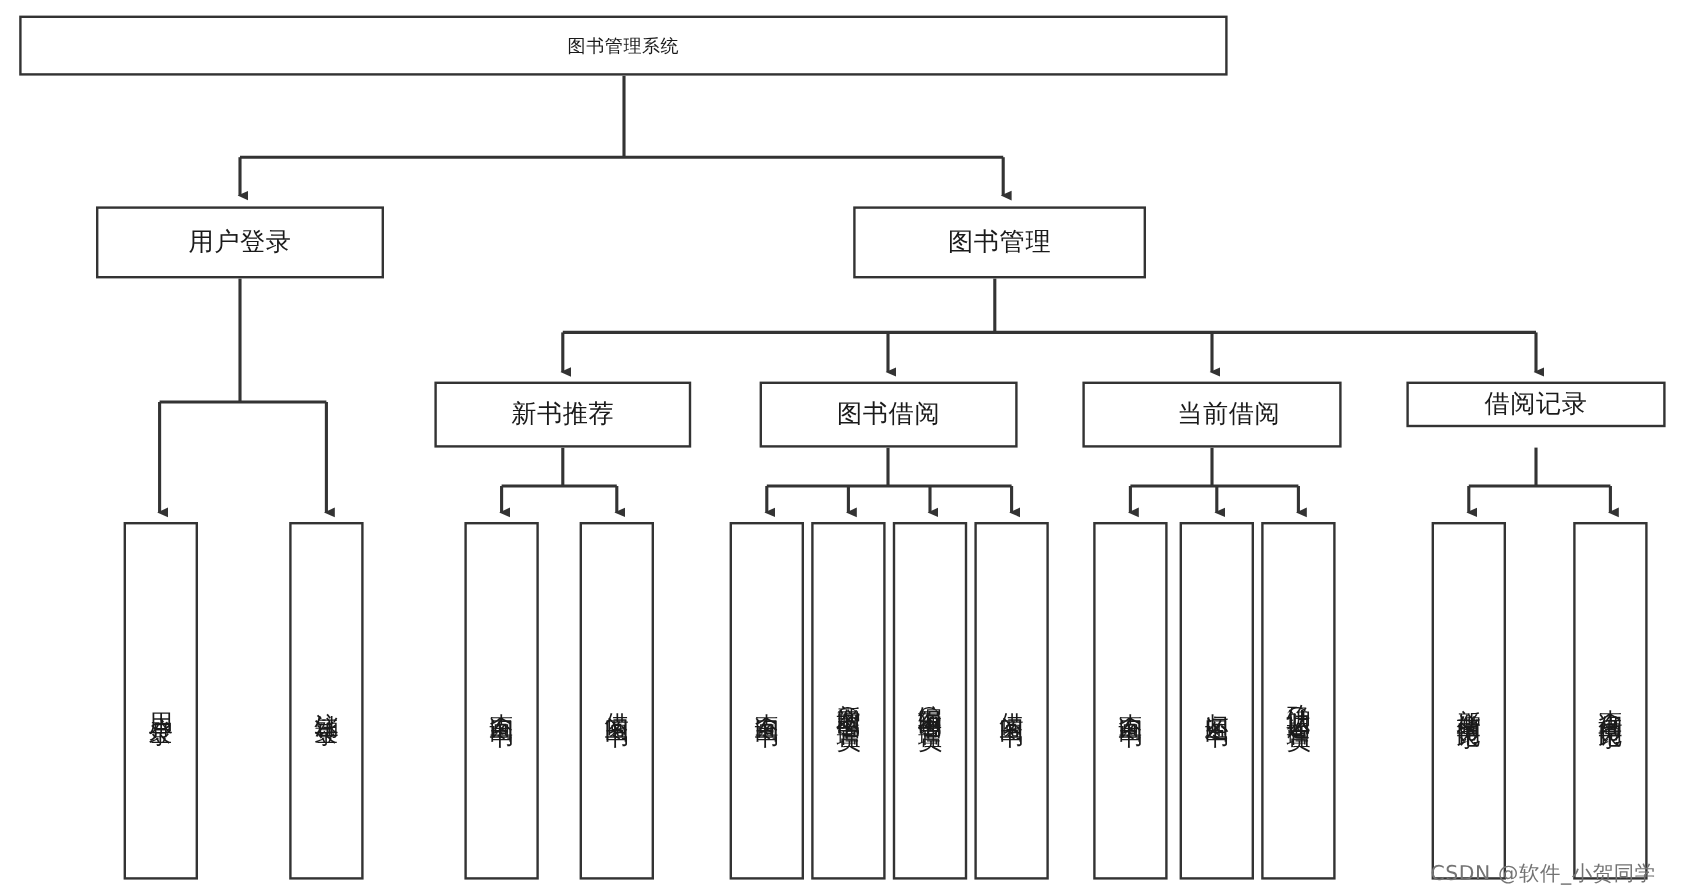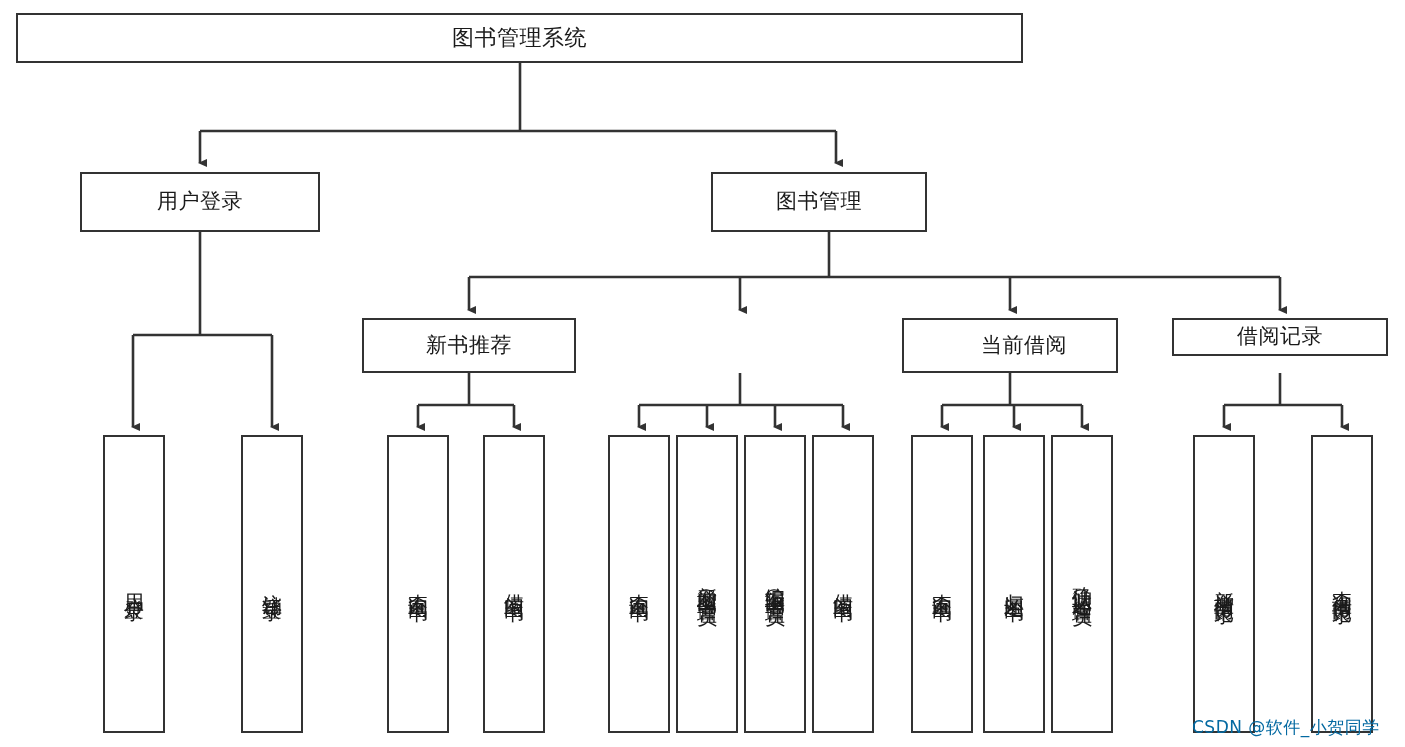--- a/index.html
+++ b/index.html
@@ -44,26 +44,26 @@
   }
   .node.vert {
     writing-mode: vertical-rl;
     text-orientation: upright;
     font-size: 20px;
     letter-spacing: 3px;
     line-height: 1.25;
     padding: 6px 0;
   }
   .node.root {
-    font-size: 22px;
+    font-size: 15px;
   }
   .watermark {
     position: absolute;
     font-size: 17px;
-    color: #0369a1;
+    color: #737373;
     white-space: nowrap;
     letter-spacing: 0.5px;
   }
 </style>
 </head>
 <body>
 
 <div id="canvas">
 
   <svg class="wires" viewBox="0 0 1405 747" xmlns="http://www.w3.org/2000/svg">
@@ -116,26 +116,29 @@
     </g>
   </svg>
 
   <div class="node horiz root" style="left:16px; top:13px; width:1007px; height:50px;">
     <span>图书管理系统</span>
   </div>
 
   <div class="node horiz" style="left:80px; top:172px; width:240px; height:60px;">
     <span>用户登录</span>
   </div>
-  <div class="node horiz" style="left:711px; top:172px; width:216px; height:60px;">
+  <div class="node horiz" style="left:711px; top:172px; width:244px; height:60px;">
     <span>图书管理</span>
   </div>
 
   <div class="node horiz" style="left:362px; top:318px; width:214px; height:55px;">
     <span>新书推荐</span>
+  </div>
+  <div class="node horiz" style="left:633px; top:318px; width:215px; height:55px;">
+    <span>图书借阅</span>
   </div>
   <div class="node horiz" style="left:902px; top:318px; width:216px; height:55px;padding-left:28px;">
     <span>当前借阅</span>
   </div>
   <div class="node horiz" style="left:1172px; top:318px; width:216px; height:38px;">
     <span>借阅记录</span>
   </div>
 
   <div class="node vert" style="left:103px; top:435px; width:62px; height:298px;">
     <span>用户登录</span>

